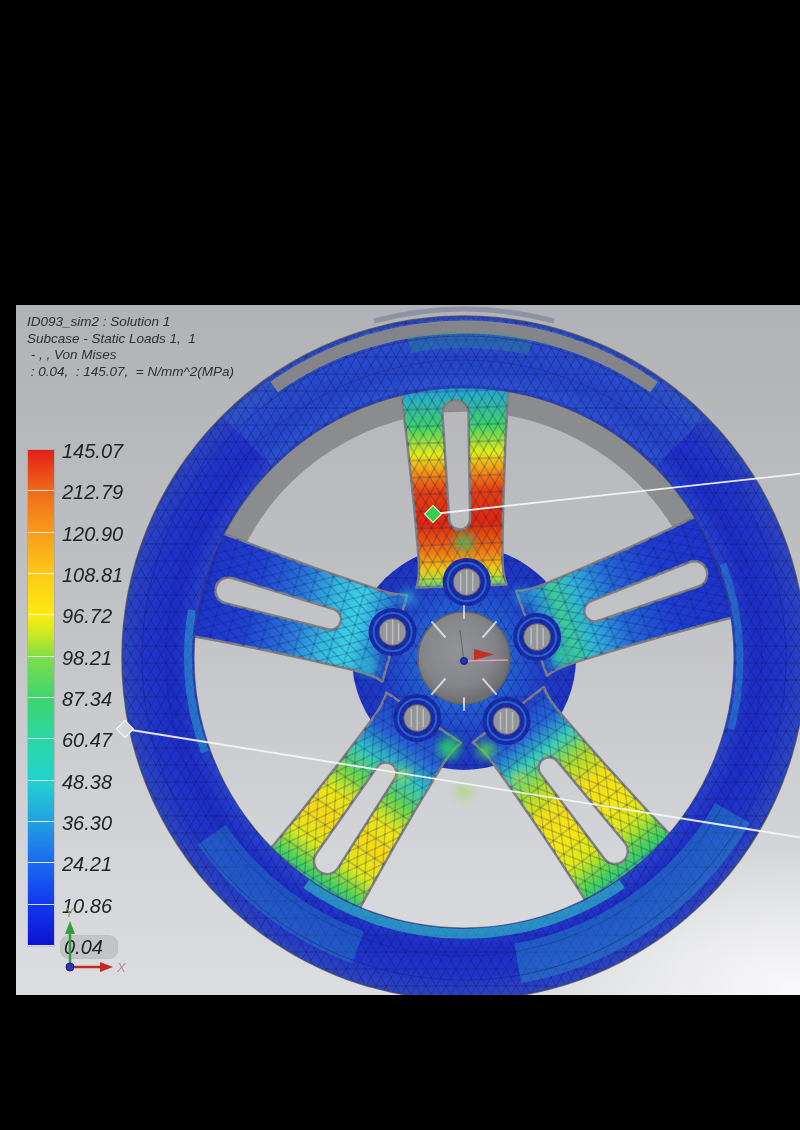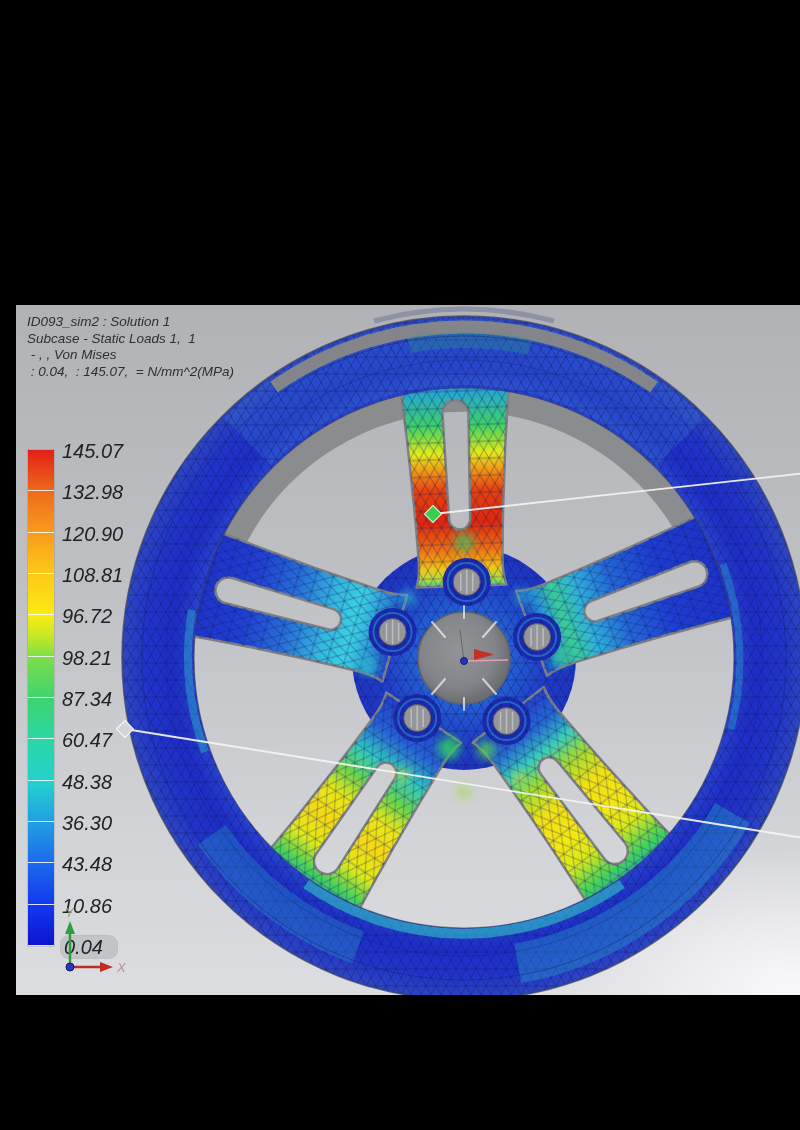--- a/index.html
+++ b/index.html
@@ -250,30 +250,30 @@
     <div>
       <div class="hdr" style="top:9px">ID093_sim2 : Solution 1</div>
       <div class="hdr" style="top:25.5px">Subcase - Static Loads 1,  1</div>
       <div class="hdr" style="top:42px"> - , , Von Mises</div>
       <div class="hdr" style="top:58.5px"> : 0.04,  : 145.07,  = N/mm^2(MPa)</div>
     </div>
 
     <div>
       <div class="colorbar" style="background: linear-gradient(rgb(228, 31, 23) 0%, rgb(239, 106, 27) 8.3%, rgb(248, 156, 27) 16.7%, rgb(252, 201, 23) 25%, rgb(253, 235, 19) 33.3%, rgb(198, 232, 34) 37.5%, rgb(126, 222, 74) 41.7%, rgb(62, 212, 110) 50%, rgb(42, 215, 164) 58.3%, rgb(35, 210, 207) 66.7%, rgb(33, 159, 226) 75%, rgb(27, 106, 238) 83.3%, rgb(18, 56, 240) 91.7%, rgb(12, 19, 207) 100%);"></div>
       <div class="leg-label" style="top:136px">145.07</div>
-      <div class="leg-label" style="top:177px">132.98</div>
+      <div class="leg-label" style="top:177px">212.79</div>
       <div class="leg-label" style="top:219px">120.90</div>
       <div class="leg-label" style="top:260px">108.81</div>
       <div class="leg-label" style="top:301px">96.72</div>
       <div class="leg-label" style="top:343px">98.21</div>
       <div class="leg-label" style="top:384px">87.34</div>
       <div class="leg-label" style="top:425px">60.47</div>
       <div class="leg-label" style="top:467px">48.38</div>
       <div class="leg-label" style="top:508px">36.30</div>
-      <div class="leg-label" style="top:549px">43.48</div>
+      <div class="leg-label" style="top:549px">24.21</div>
       <div class="leg-label" style="top:591px">10.86</div>
       <div class="leg-label boxed" style="top:631px;left:45px">0.04</div>
     </div>
 
     <svg id="triad-svg" width="130" height="92" viewBox="0 0 130 92">
       <text x="49" y="24" font-size="13" fill="#8a9a66" font-family="Liberation Sans, sans-serif">Y</text>
       <line x1="54" y1="70" x2="54" y2="40" stroke="#2f9e3f" stroke-width="2.5"></line>
       <polygon points="54,28 49,41 59,41" fill="#2f9e3f"></polygon>
       <line x1="58" y1="74" x2="86" y2="74" stroke="#c22a22" stroke-width="2.5"></line>
       <polygon points="97,74 84,69 84,79" fill="#c22a22"></polygon>

